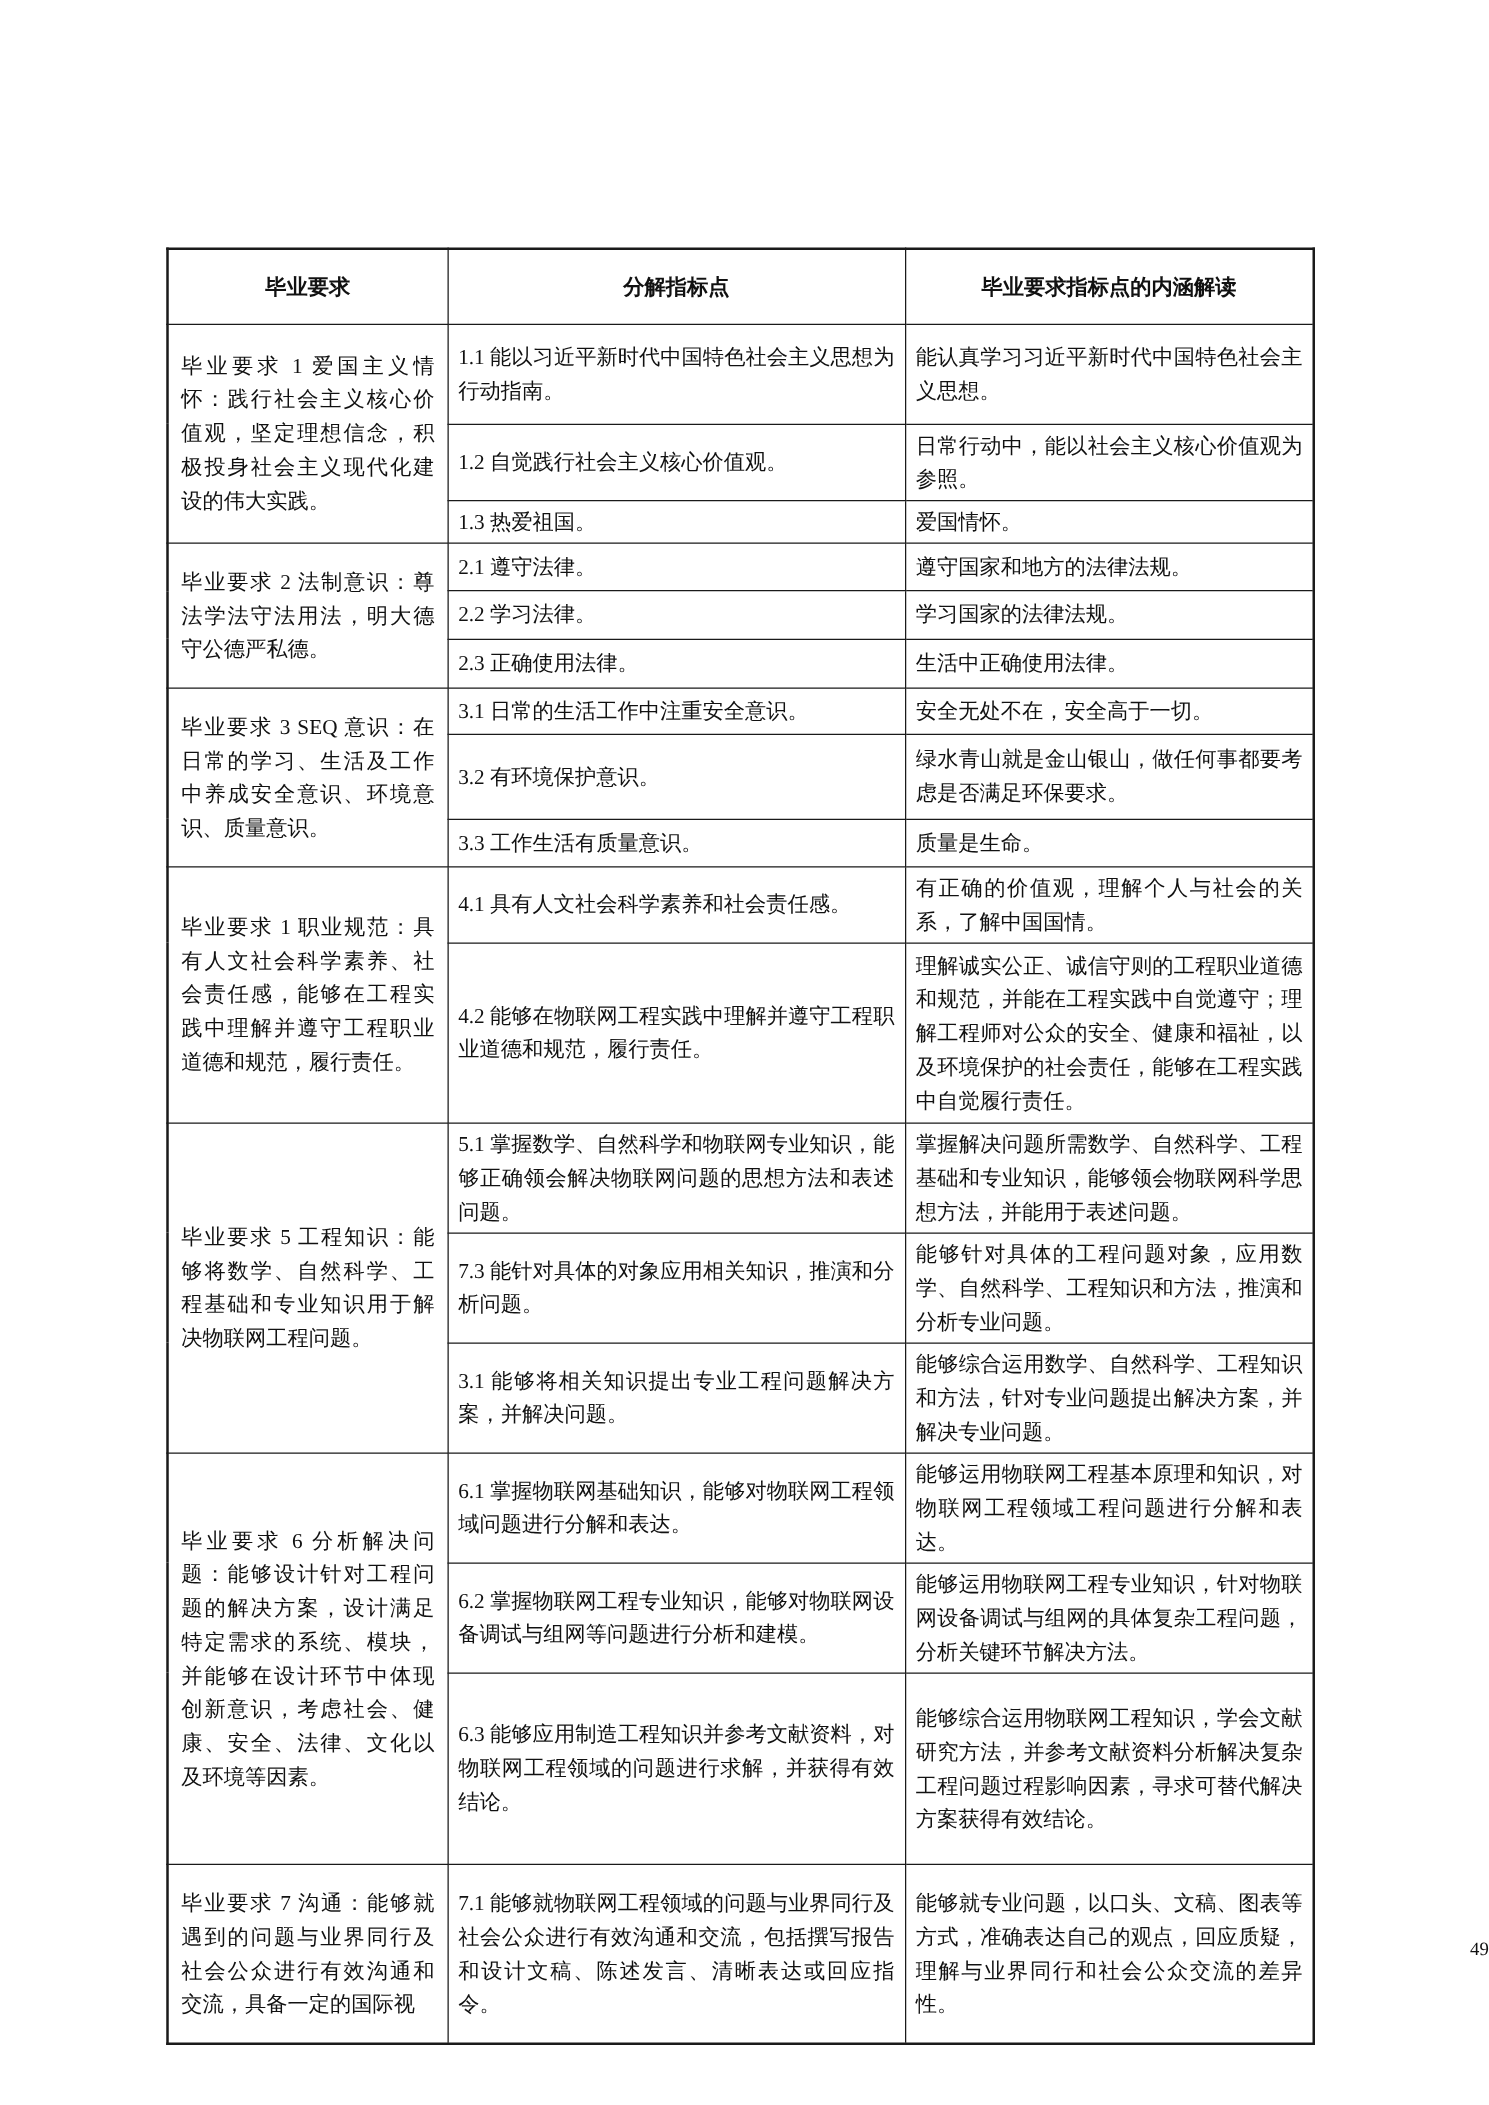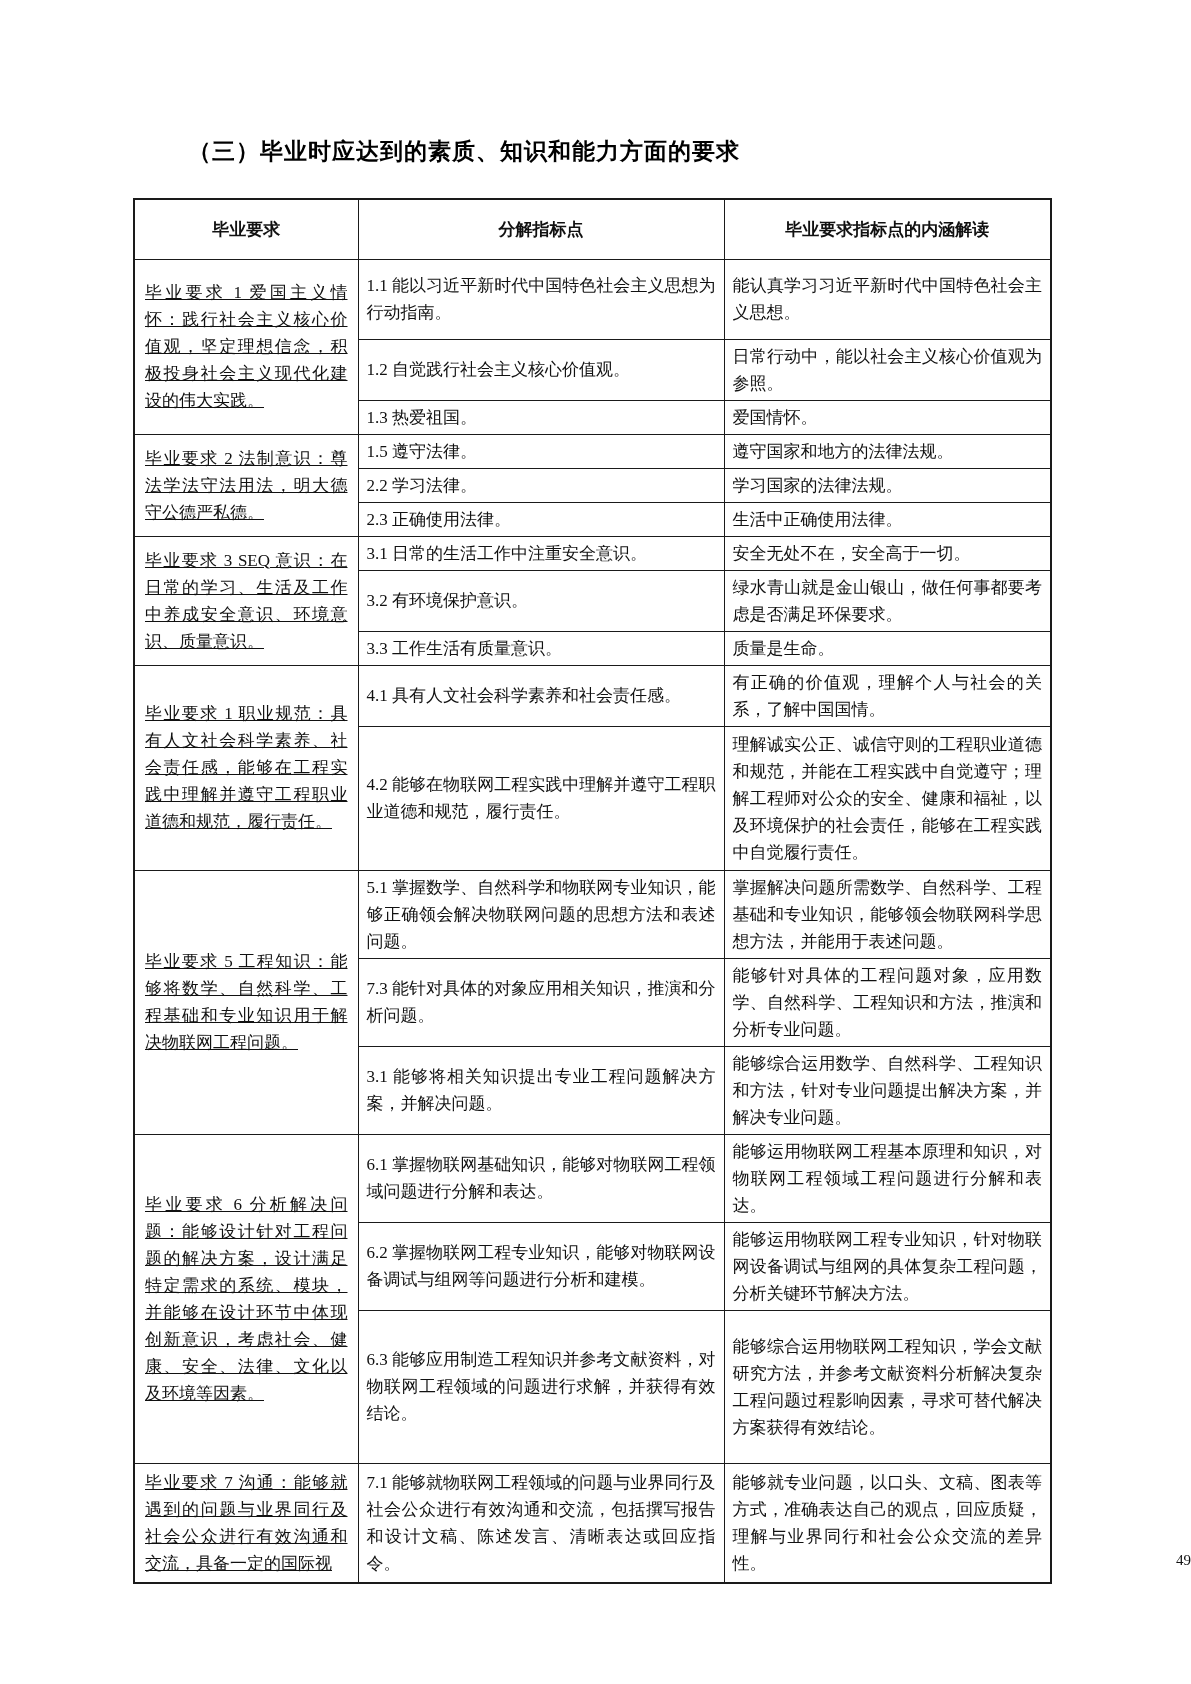--- a/index.html
+++ b/index.html
@@ -44,25 +44,24 @@
   }
   table.req-table th {
     height: 60px;
     font-family: "Liberation Sans", "DejaVu Sans", sans-serif;
     font-size: 17px;
     font-weight: bold;
     text-align: center;
     margin-left: 20px;
   }
   td.req {
-    padding: 5px 10px;
+    padding: 17px 10px;
     text-align: justify;
     text-justify: inter-ideograph;
     text-align-last: left;
-    text-decoration: underline;
   }
   td.ind, td.int {
     padding: 3px 8px;
     text-align: justify;
     text-justify: inter-ideograph;
     text-align-last: left;
     margin-top: 11px;
   }
   .page-number {
     position: absolute;
@@ -72,21 +71,20 @@
     text-align: right;
     font-size: 15px;
     color: #111111;
   }
 </style>
 </head>
 <body>
 
 <div class="page">
 
-  <div class="doc-title">（三）毕业时应达到的素质、知识和能力方面的要求</div>
 
   <table class="req-table">
     <colgroup>
         <col class="c1">
         <col class="c2">
         <col class="c3">
       </colgroup>
     <thead>
       <tr>
         <th>毕业要求</th>
@@ -105,21 +103,21 @@
         <td class="ind">1.2 自觉践行社会主义核心价值观。</td>
         <td class="int">日常行动中，能以社会主义核心价值观为参照。</td>
       </tr>
       <tr style="height:28px">
         <td class="ind">1.3 热爱祖国。</td>
         <td class="int">爱国情怀。</td>
       </tr>
 
       <tr style="height:32px">
         <td class="req" rowspan="3">毕业要求 2 法制意识：尊法学法守法用法，明大德守公德严私德。</td>
-        <td class="ind">1.5 遵守法律。</td>
+        <td class="ind">2.1 遵守法律。</td>
         <td class="int">遵守国家和地方的法律法规。</td>
       </tr>
       <tr style="height:28px">
         <td class="ind">2.2 学习法律。</td>
         <td class="int">学习国家的法律法规。</td>
       </tr>
       <tr style="height:29px">
         <td class="ind">2.3 正确使用法律。</td>
         <td class="int">生活中正确使用法律。</td>
       </tr>

